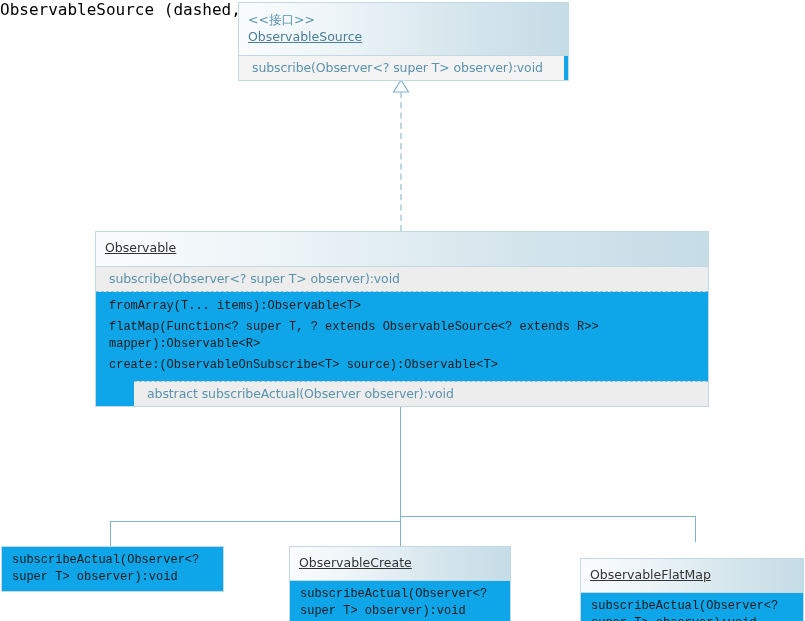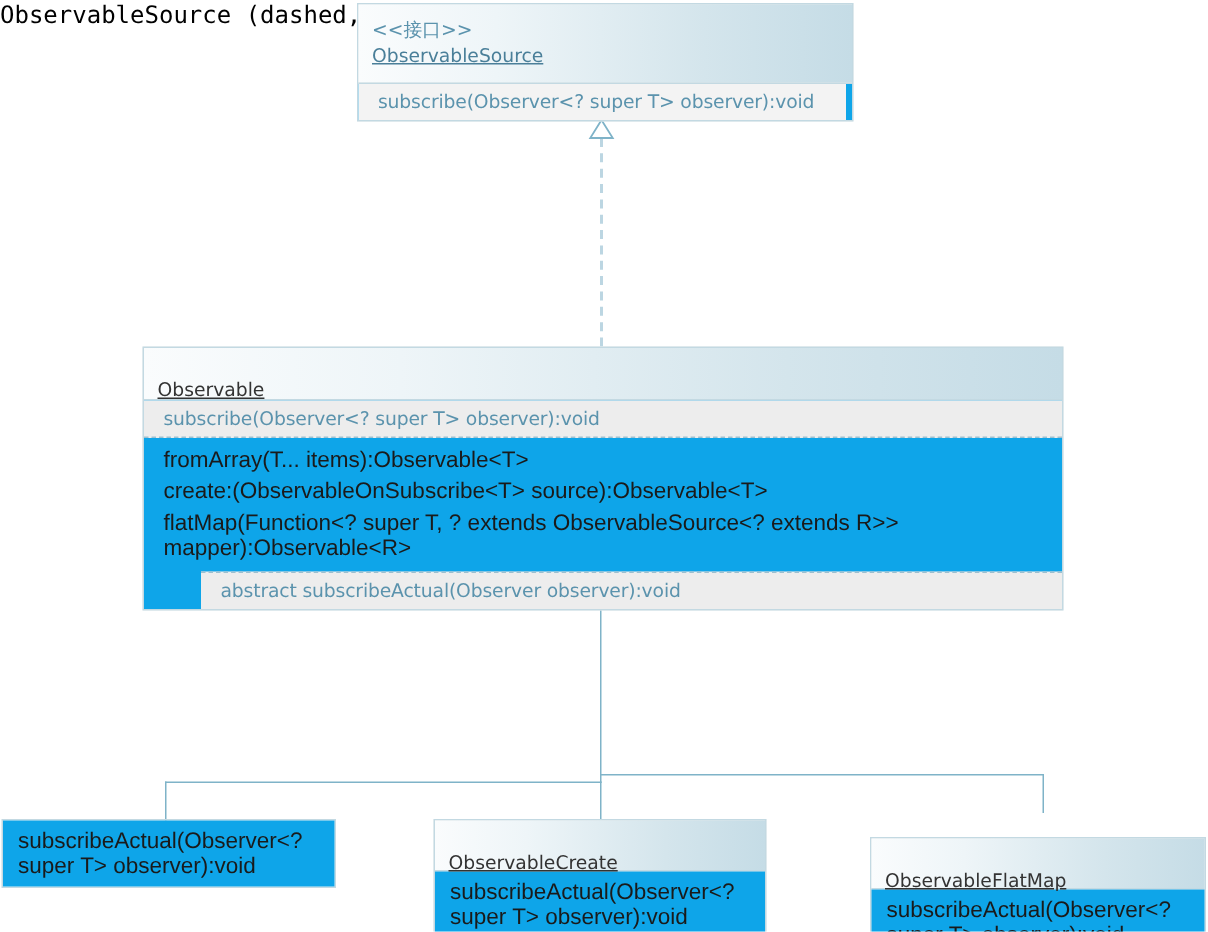--- a/index.html
+++ b/index.html
@@ -43,34 +43,33 @@
   .class-name {
     color: #4a7f99;
     font-size: 12.5px;
     line-height: 18px;
     font-family: "DejaVu Sans", sans-serif;
     white-space: nowrap;
     text-decoration: underline;
   }
   .class-name.dark {
     color: #333333;
-    margin-top: 12px;
   }
   .uml-body {
     box-sizing: border-box;
     background: #0ea5e9;
   }
   .member {
     box-sizing: border-box;
     padding: 3px 9px 4px 13px;
-    font-size: 15px;
+    font-size: 12px;
     line-height: 17px;
     color: #1a1a1a;
     white-space: pre;
-    font-family: Liberation Sans, sans-serif;
+    font-family: Liberation Mono, monospace;
   }
   .member.iface {
     color: #5b93ad;
     background: #f3f3f3;
     font-family: "DejaVu Sans", sans-serif;
     font-size: 12.5px;
     letter-spacing: -0.1px;
   }
   .member.inherited {
     color: #5b93ad;
@@ -166,23 +165,23 @@
 
 
 <div class="uml-box" style="left:95px; top:231px; width:614px;">
   <div class="uml-header" style="height:35px;">
     <div class="class-name dark">Observable</div>
   </div>
   <div class="uml-body">
     <div class="member inherited">subscribe(Observer&lt;? super T&gt; observer):void</div>
     <div class="member-group">
       <div class="member wrapped">fromArray(T... items):Observable&lt;T&gt;</div>
-      <div class="member wrapped">create:(ObservableOnSubscribe&lt;T&gt; source):Observable&lt;T&gt;</div>
       <div class="member wrapped">flatMap(Function&lt;? super T, ? extends ObservableSource&lt;? extends R&gt;&gt;
 mapper):Observable&lt;R&gt;</div>
+      <div class="member wrapped">create:(ObservableOnSubscribe&lt;T&gt; source):Observable&lt;T&gt;</div>
     </div>
     <div class="member abstract-row">abstract subscribeActual(Observer observer):void</div>
   </div>
 </div>
 
 
 <div class="uml-box" style="left:1px; top:546px; width:223px;">
   <div class="uml-body">
     <div class="member wrapped" style="padding-left:10px; padding-top:5px; padding-bottom:5px;">subscribeActual(Observer&lt;?
 super T&gt; observer):void</div>

